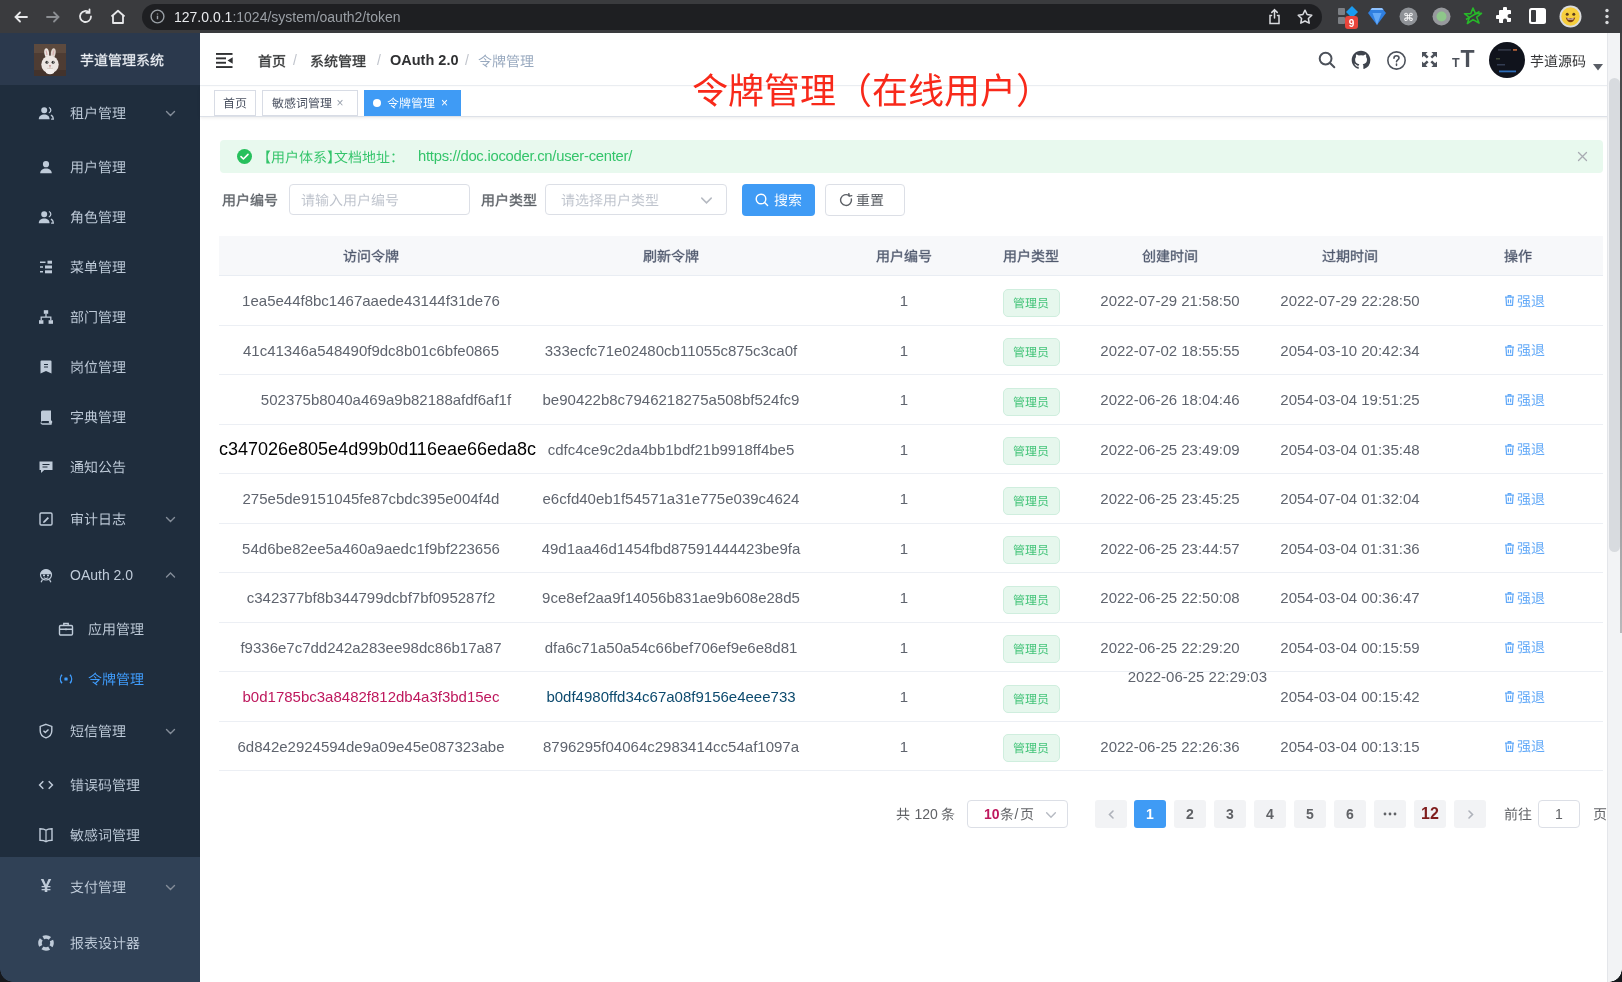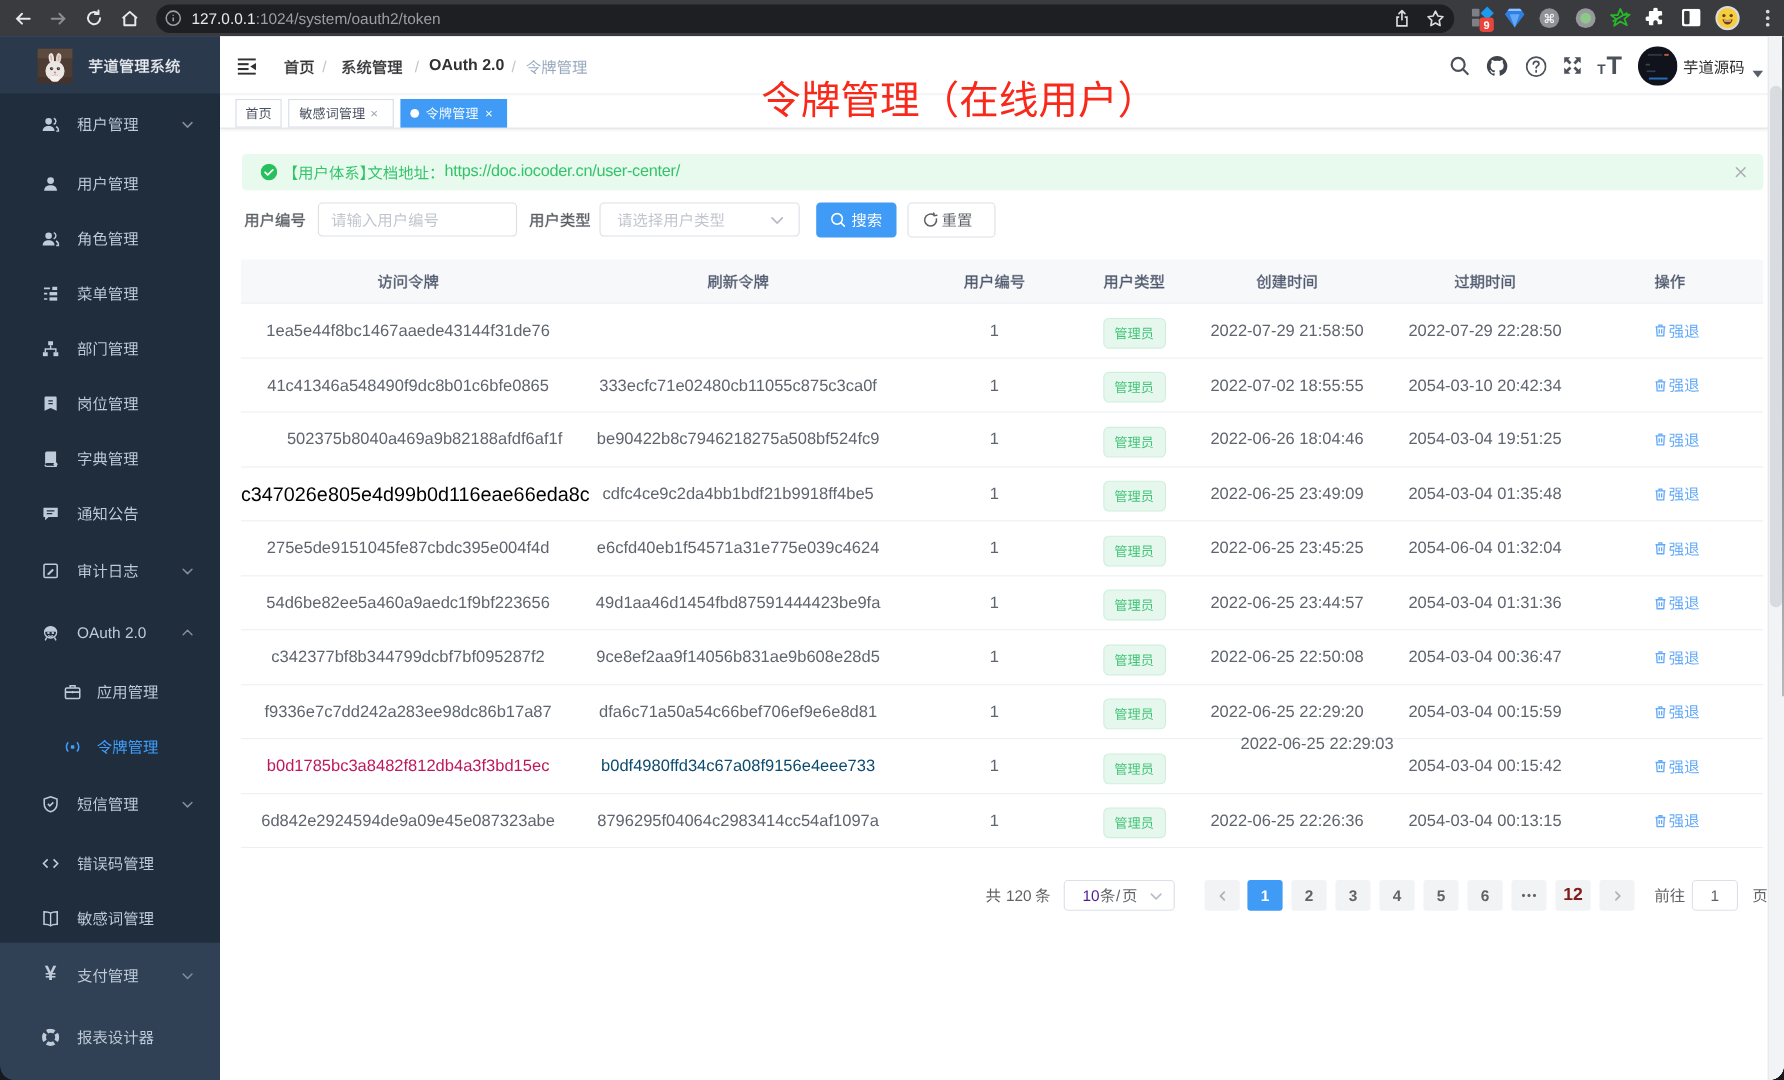--- a/index.html
+++ b/index.html
@@ -415,21 +415,21 @@
       <use href="#g6237" x="1500"></use>
       <use href="#g4F53" x="2500"></use>
       <use href="#g7CFB" x="3500"></use>
       <use href="#g3011" x="4500"></use>
       <use href="#g6587" x="5000"></use>
       <use href="#g6863" x="6000"></use>
       <use href="#g5730" x="7000"></use>
       <use href="#g5740" x="8000"></use>
       <use href="#gFF1A" x="9000"></use>
     </svg>
-<div style="position:absolute;left:404.0px;top:145.4px;font-size:14.8px;line-height:22.2px;color:#33c46a;font-weight:400;letter-spacing:-0.25px;text-align:left;white-space:nowrap">https://doc.iocoder.cn/user-center/</div>
+<div style="position:absolute;left:418px;top:145.4px;font-size:14.8px;line-height:22.2px;color:#33c46a;font-weight:400;letter-spacing:-0.25px;text-align:left;white-space:nowrap">https://doc.iocoder.cn/user-center/</div>
 <svg class="abs" style="left:1577px;top:151px" width="11" height="11" viewBox="0 0 11 11" stroke="#a8abb2" stroke-width="1.3" stroke-linecap="round">
       <path d="M1.5 1.5l8 8M9.5 1.5l-8 8"></path>
     </svg>
 <svg style="position:absolute;left:221.5px;top:192.5px;" width="56.0" height="14" viewBox="0 0 4000 1000" fill="#5c6066" stroke="#5c6066" stroke-width="26">
       <use href="#g7528" x="0"></use>
       <use href="#g6237" x="1000"></use>
       <use href="#g7F16" x="2000"></use>
       <use href="#g53F7" x="3000"></use>
     </svg>
 <div class="abs" style="left:289px;top:184px;width:181px;height:31px;border:1px solid #dcdfe6;border-radius:4px;background:#fff"></div>
@@ -596,21 +596,21 @@
     </svg>
 <svg style="position:absolute;left:1516.8px;top:442.2px;" width="28.0" height="14" viewBox="0 0 2000 1000" fill="#62a9f8">
       <use href="#g5F3A" x="0"></use>
       <use href="#g9000" x="1000"></use>
     </svg>
 <div class="abs" style="left:219px;top:474.0px;width:1383.5px;height:49.5px;border-bottom:1px solid #eceff4"></div>
 <div class="abs" style="left:219px;top:474.0px;width:304px;height:49.5px;line-height:49.5px;text-align:center;font-size:15px;color:#5f646e">275e5de9151045fe87cbdc395e004f4d</div>
 <div class="abs" style="left:523px;top:474.0px;width:296px;height:49.5px;line-height:49.5px;text-align:center;font-size:15px;color:#5f646e">e6cfd40eb1f54571a31e775e039c4624</div>
 <div class="abs" style="left:819px;top:474.0px;width:170px;height:49.5px;line-height:49.5px;text-align:center;font-size:15px;color:#5f646e">1</div>
 <div class="abs" style="left:1073px;top:474.0px;width:194px;height:49.5px;line-height:49.5px;text-align:center;font-size:15px;color:#5f646e">2022-06-25 23:45:25</div>
-<div class="abs" style="left:1267px;top:474.0px;width:166px;height:49.5px;line-height:49.5px;text-align:center;font-size:15px;color:#5f646e">2054-06-04 01:32:04</div>
+<div class="abs" style="left:1267px;top:474.0px;width:166px;height:49.5px;line-height:49.5px;text-align:center;font-size:15px;color:#5f646e">2054-07-04 01:32:04</div>
 <div class="abs flex" style="left:1002.5px;top:486.6px;width:57px;height:28px;background:#e6f7ed;border:1px solid #cfeede;border-radius:5px;justify-content:center">
       <svg style="display:block;" width="36.0" height="12" viewBox="0 0 3000 1000" fill="#40c377">
         <use href="#g7BA1" x="0"></use>
         <use href="#g7406" x="1000"></use>
         <use href="#g5458" x="2000"></use>
       </svg>
     </div>
 <svg class="abs" style="left:1502.5px;top:492.2px" width="13" height="13" viewBox="0 0 13 13" fill="none" stroke="#62a9f8" stroke-width="1.2">
       <path d="M2 3.2h9M5.2 3V1.6h2.6V3M3 3.4l.5 8h6l.5-8M5.4 5.4v3.8M7.6 5.4v3.8"></path>
     </svg>
@@ -719,21 +719,21 @@
       <use href="#g9000" x="1000"></use>
     </svg>
 <svg style="position:absolute;left:896.0px;top:807.0px;" width="14.0" height="14" viewBox="0 0 1000 1000" fill="#606266">
       <use href="#g5171" x="0"></use>
     </svg>
 <div style="position:absolute;left:914.5px;top:803.5px;font-size:14px;line-height:21.0px;color:#606266;font-weight:400;text-align:left;white-space:nowrap">120</div>
 <svg style="position:absolute;left:941.0px;top:807.0px;" width="14.0" height="14" viewBox="0 0 1000 1000" fill="#606266">
       <use href="#g6761" x="0"></use>
     </svg>
 <div class="abs" style="left:967px;top:800px;width:101px;height:28px;border:1px solid #dcdfe6;border-radius:4px;background:#fff"></div>
-<div style="position:absolute;left:984.0px;top:803.5px;font-size:14px;line-height:21.0px;color:#4c1d95;font-weight:400;text-align:left;white-space:nowrap">10</div>
+<div style="position:absolute;left:984.0px;top:803.5px;font-size:14px;line-height:21.0px;color:#be185d;font-weight:700;text-align:left;white-space:nowrap">10</div>
 <svg style="position:absolute;left:1000.0px;top:807.0px;" width="14.0" height="14" viewBox="0 0 1000 1000" fill="#606266">
       <use href="#g6761" x="0"></use>
     </svg>
 <div style="position:absolute;left:1014.5px;top:803.5px;font-size:14px;line-height:21.0px;color:#606266;font-weight:400;text-align:left;white-space:nowrap">/</div>
 <svg style="position:absolute;left:1020.0px;top:807.0px;" width="14.0" height="14" viewBox="0 0 1000 1000" fill="#606266">
       <use href="#g9875" x="0"></use>
     </svg>
 <svg class="abs" style="left:1045px;top:808.5px" width="12" height="12" viewBox="0 0 11 11" fill="none" stroke="#b6bac2" stroke-width="1.3" stroke-linecap="round">
       <path d="M1.5 3.5l4 4 4-4"></path>
     </svg>

